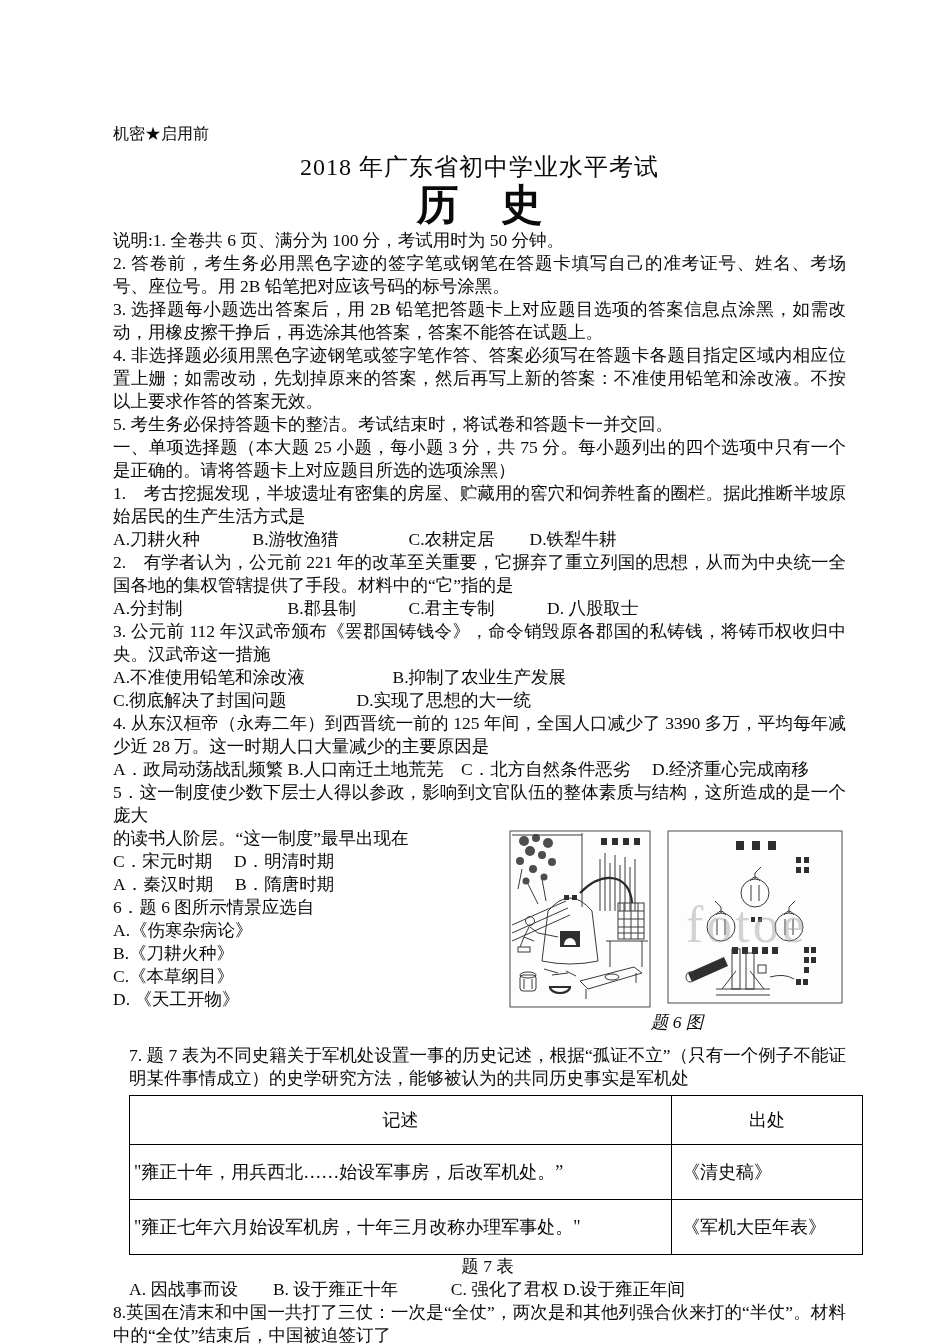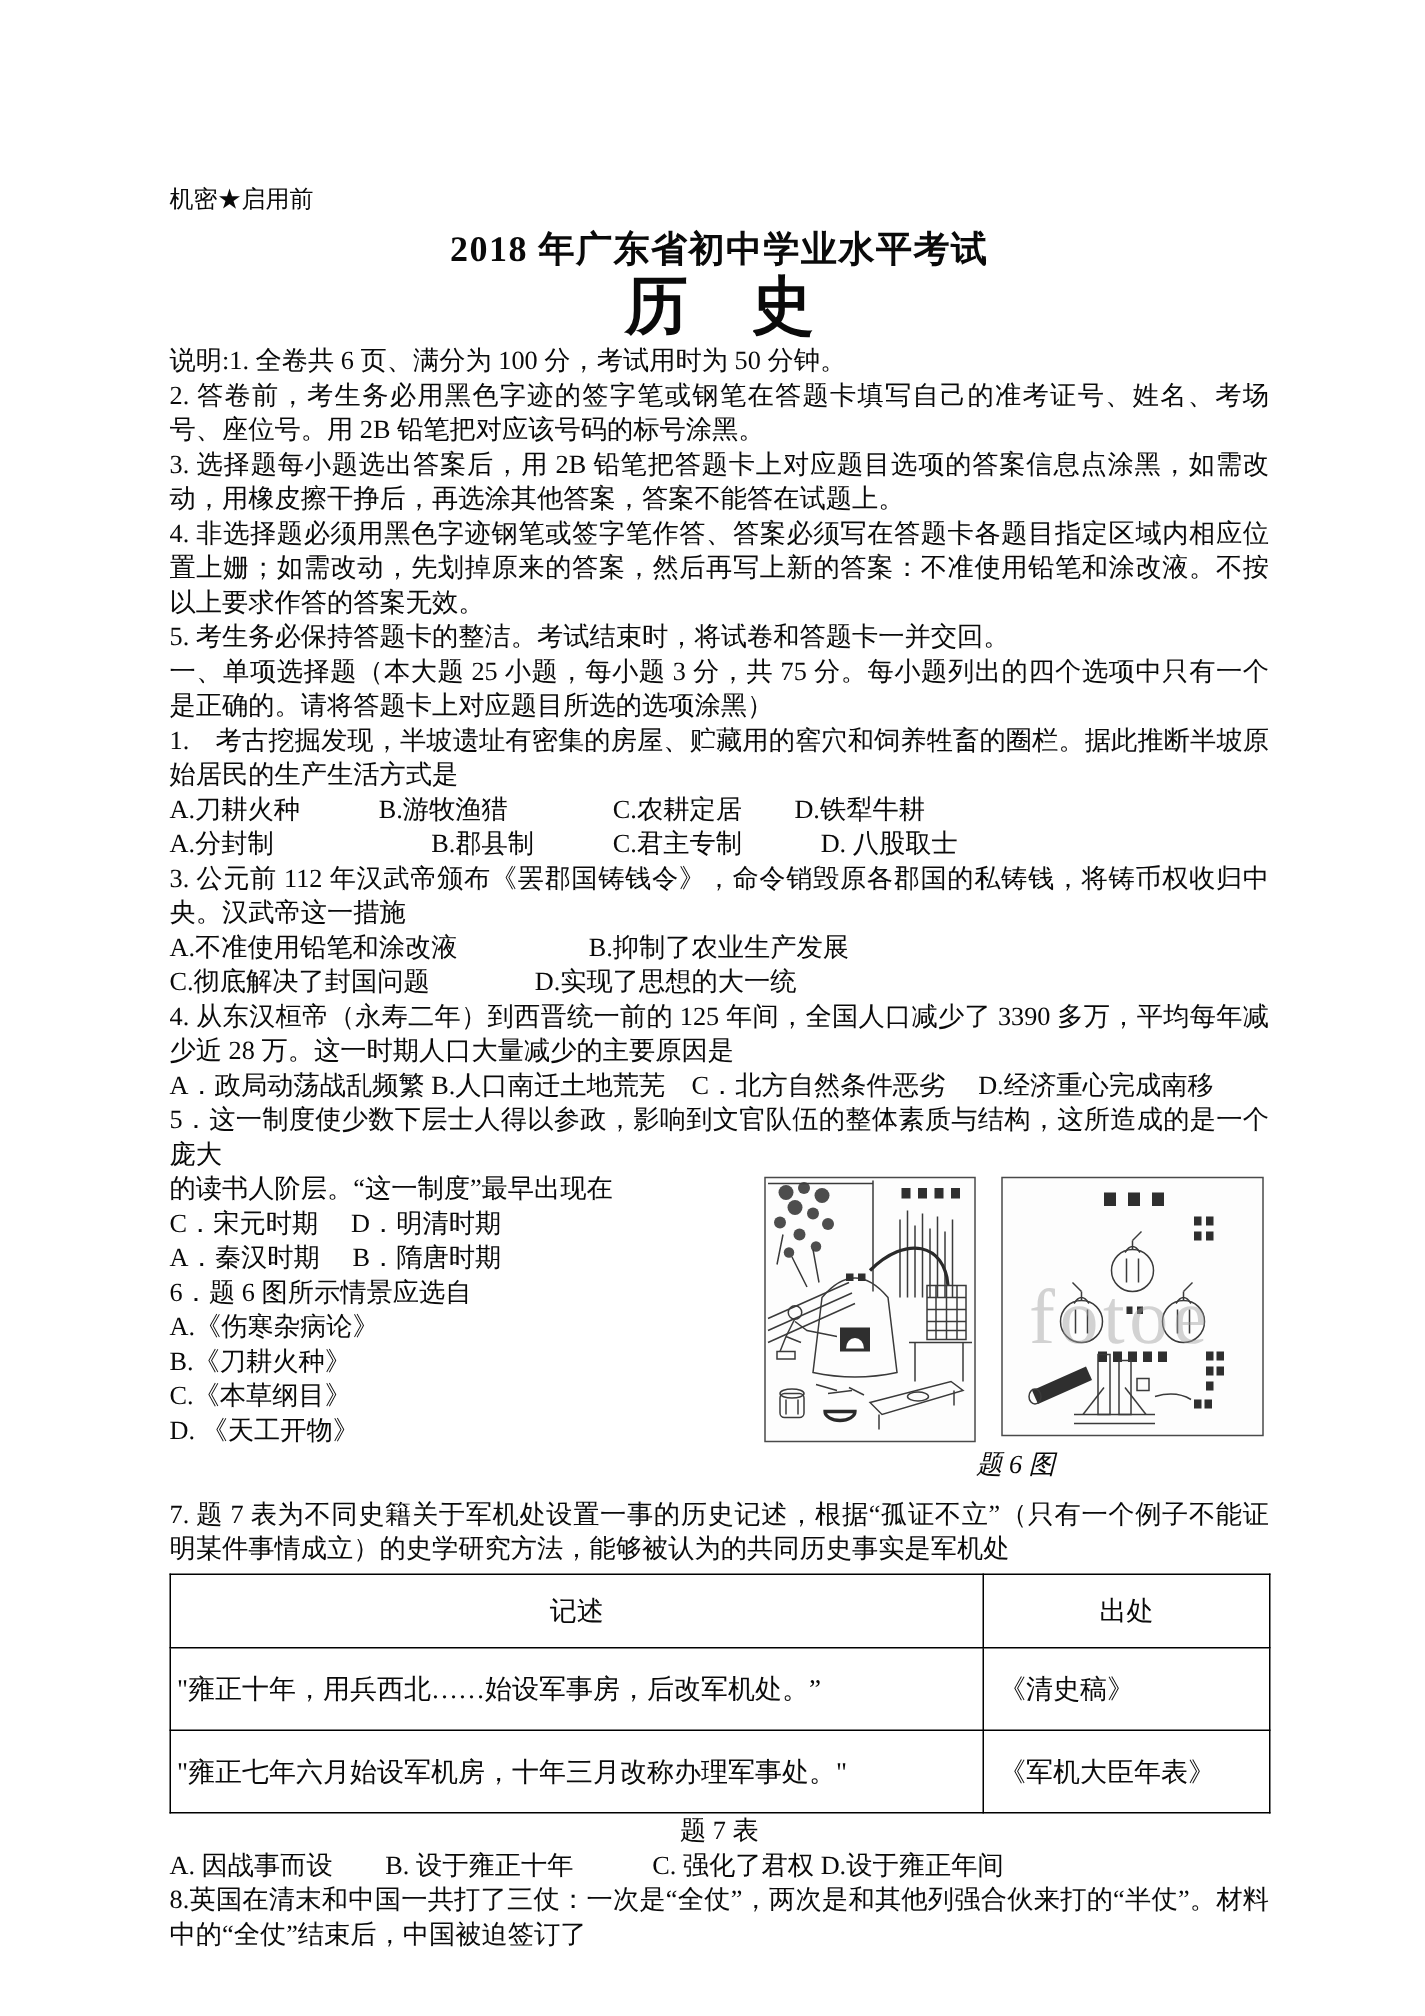--- a/index.html
+++ b/index.html
@@ -7,21 +7,21 @@
     width:950px; height:1344px; overflow:hidden;
     color:#0a0a0a;
     font-family:"Liberation Serif", serif;
     font-size:17.5px;
   }
   .page { padding:122px 104px 0 113px; }
   .page p { margin:0; line-height:23px; text-align:justify; }
 
   .classification { font-size:16px; line-height:20px; }
   .title-main {
-    text-align:center; font-size:24px; font-weight:bold;
+    text-align:center; font-size:24px; font-weight:normal;
     line-height:32px; margin-top:6px; letter-spacing:1px; text-align:center;
   }
   .title-subject {
     text-align:center; font-size:42px; font-weight:bold;
     line-height:40px; margin-top:2px; text-align:center;
   }
   .instructions { margin-top:4px; }
 
   .section-heading { margin-top:14px; }
 
@@ -34,21 +34,21 @@
   .figure6 svg { display:block; }
   .figure6 .watermark {
     position:absolute; left:150px; top:66px;
     font-family:"Liberation Serif", serif;
     font-size:52px; color:#9f9f9f; opacity:0.45; letter-spacing:3px;
     pointer-events:none;
     margin-left:28px;
   }
   .figure6-caption { text-align:center !important; margin-top:2px !important;font-style:italic; }
 
-  .q7-block { clear:both; padding-top:4px; }
+  .q7-block { clear:both; padding-top:4px;margin-left:16px; }
 
   table.t7 {
     border-collapse:collapse; table-layout:fixed; width:733px;
     margin-top:5px;
   }
   table.t7 th, table.t7 td {
     border:1.6px solid #000; font-weight:normal; font-size:18px;
     overflow:hidden;
   }
   table.t7 th { height:46px; text-align:center; }
@@ -80,20 +80,21 @@
   </div>
 
   <p class="section-heading">一、单项选择题（本大题 25 小题，每小题 3 分，共 75 分。每小题列出的四个选项中只有一个是正确的。请将答题卡上对应题目所选的选项涂黑）</p>
 
   <div>
     <p>1.　考古挖掘发现，半坡遗址有密集的房屋、贮藏用的窖穴和饲养牲畜的圈栏。据此推断半坡原始居民的生产生活方式是</p>
     <p class="options-row">A.刀耕火种　　　B.游牧渔猎　　　　C.农耕定居　　D.铁犁牛耕</p>
   </div>
 
   <div>
+    <p>2.　有学者认为，公元前 221 年的改革至关重要，它摒弃了重立列国的思想，从而为中央统一全国各地的集权管辖提供了手段。材料中的“它”指的是</p>
     <p class="options-row">A.分封制　　　　　　B.郡县制　　　C.君主专制　　　D. 八股取士</p>
   </div>
 
   <div>
     <p>3. 公元前 112 年汉武帝颁布《罢郡国铸钱令》，命令销毁原各郡国的私铸钱，将铸币权收归中央。汉武帝这一措施</p>
     <p class="options-row">A.不准使用铅笔和涂改液　　　　　B.抑制了农业生产发展</p>
     <p class="options-row">C.彻底解决了封国问题　　　　D.实现了思想的大一统</p>
   </div>
 
   <div>

